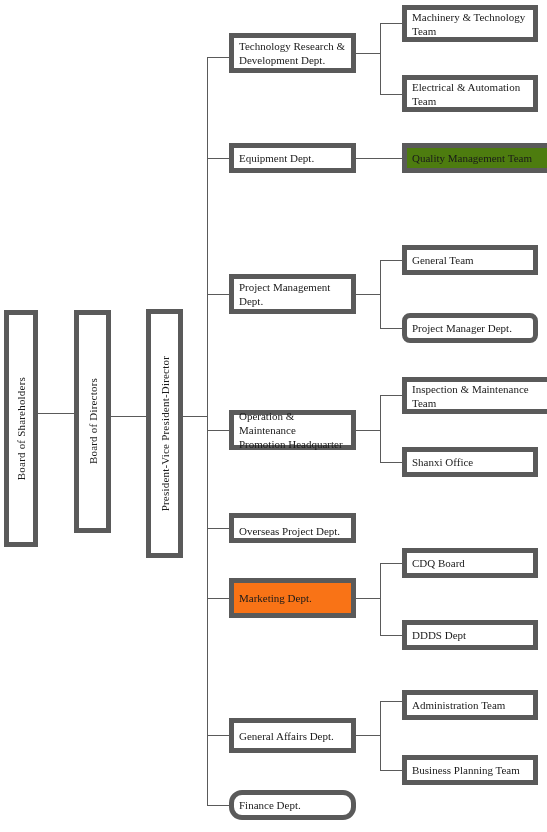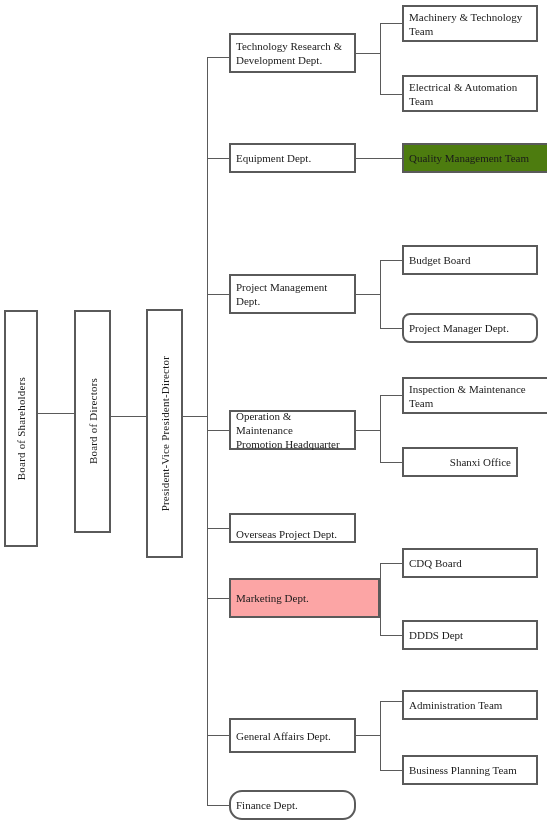--- a/index.html
+++ b/index.html
@@ -11,21 +11,21 @@
     position: relative;
     width: 547px;
     height: 832px;
     background: #ffffff;
     font-family: "Liberation Serif", "DejaVu Serif", serif;
     overflow: hidden;
   }
   .node {
     position: absolute;
     box-sizing: border-box;
-    border: 2px solid #a3a3a3;
+    border: 5px solid #a3a3a3;
     background: #ffffff;
     color: #1a1a1a;
     font-size: 11px;
     line-height: 14px;
     display: flex;
     align-items: center;
     padding: 0 5px;
     z-index: 2;
   }
   .node .label {
@@ -115,21 +115,21 @@
       <div class="node" style="left: 229px; top: 274px; width: 127px; height: 40px; border-color: rgb(90, 90, 90); color: rgb(26, 26, 26); background: rgb(255, 255, 255);">
         <span class="label">Project Management Dept.</span>
       </div>
       <div class="node" style="left: 229px; top: 410px; width: 127px; height: 40px; border-color: rgb(90, 90, 90); color: rgb(26, 26, 26); background: rgb(255, 255, 255);">
         <span class="label">Operation &amp; Maintenance
 Promotion Headquarter</span>
       </div>
       <div class="node" style="left: 229px; top: 513px; width: 127px; height: 30px; border-color: rgb(90, 90, 90); color: rgb(26, 26, 26); background: rgb(255, 255, 255); align-items: flex-end;">
         <span class="label">Overseas Project Dept.</span>
       </div>
-      <div class="node" style="left: 229px; top: 578px; width: 151px; height: 40px; border-color: rgb(90, 90, 90); color: rgb(26, 26, 26); background: #fca5a5;">
+      <div class="node" style="left: 229px; top: 578px; width: 127px; height: 40px; border-color: rgb(90, 90, 90); color: rgb(26, 26, 26); background: #f97316;">
         <span class="label">Marketing Dept.</span>
       </div>
       <div class="node" style="left: 229px; top: 718px; width: 127px; height: 35px; border-color: rgb(90, 90, 90); color: rgb(26, 26, 26); background: rgb(255, 255, 255);">
         <span class="label">General Affairs Dept.</span>
       </div>
       <div class="node" style="left: 229px; top: 790px; width: 127px; height: 30px; border-color: rgb(90, 90, 90); color: rgb(26, 26, 26); background: rgb(255, 255, 255); border-radius: 13px;">
         <span class="label">Finance Dept.</span>
       </div>
     </div>
   <div id="team-layer">
@@ -137,30 +137,30 @@
         <span class="label">Machinery &amp; Technology
 Team</span>
       </div>
       <div class="node" style="left: 402px; top: 75px; width: 136px; height: 37px; border-color: rgb(90, 90, 90); color: rgb(26, 26, 26); background: rgb(255, 255, 255);">
         <span class="label">Electrical &amp; Automation  Team</span>
       </div>
       <div class="node" style="left: 402px; top: 143px; width: 156px; height: 30px; border-color: rgb(90, 90, 90); color: rgb(26, 26, 26); background: #4d7c0f;">
         <span class="label">Quality Management Team</span>
       </div>
       <div class="node" style="left: 402px; top: 245px; width: 136px; height: 30px; border-color: rgb(90, 90, 90); color: rgb(26, 26, 26); background: rgb(255, 255, 255);">
-        <span class="label">Budget Board</span>
+        <span class="label">General Team</span>
       </div>
       <div class="node" style="left: 402px; top: 313px; width: 136px; height: 30px; border-color: rgb(90, 90, 90); color: rgb(26, 26, 26); background: rgb(255, 255, 255); border-radius: 8px;">
         <span class="label">Project Manager Dept.</span>
       </div>
       <div class="node" style="left: 402px; top: 377px; width: 154px; height: 37px; border-color: rgb(90, 90, 90); color: rgb(26, 26, 26); background: rgb(255, 255, 255);">
         <span class="label">Inspection &amp; Maintenance
 Team</span>
       </div>
-      <div class="node" style="left: 402px; top: 447px; width: 116px; height: 30px; border-color: rgb(90, 90, 90); color: rgb(26, 26, 26); background: rgb(255, 255, 255); text-align: right;">
+      <div class="node" style="left: 402px; top: 447px; width: 136px; height: 30px; border-color: rgb(90, 90, 90); color: rgb(26, 26, 26); background: rgb(255, 255, 255);">
         <span class="label">Shanxi Office</span>
       </div>
       <div class="node" style="left: 402px; top: 548px; width: 136px; height: 30px; border-color: rgb(90, 90, 90); color: rgb(26, 26, 26); background: rgb(255, 255, 255);">
         <span class="label">CDQ Board</span>
       </div>
       <div class="node" style="left: 402px; top: 620px; width: 136px; height: 30px; border-color: rgb(90, 90, 90); color: rgb(26, 26, 26); background: rgb(255, 255, 255);">
         <span class="label">DDDS Dept</span>
       </div>
       <div class="node" style="left: 402px; top: 690px; width: 136px; height: 30px; border-color: rgb(90, 90, 90); color: rgb(26, 26, 26); background: rgb(255, 255, 255);">
         <span class="label">Administration Team</span>

